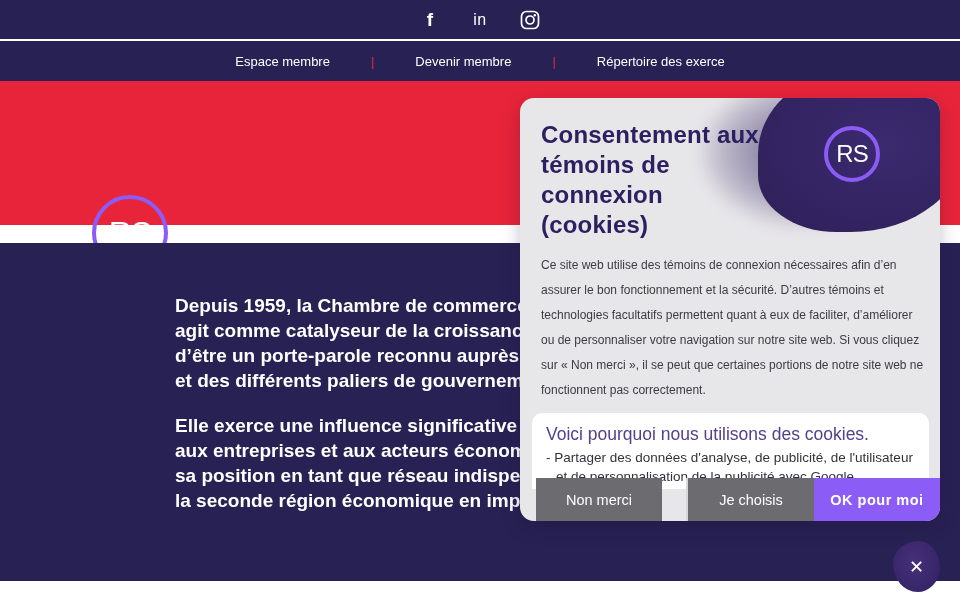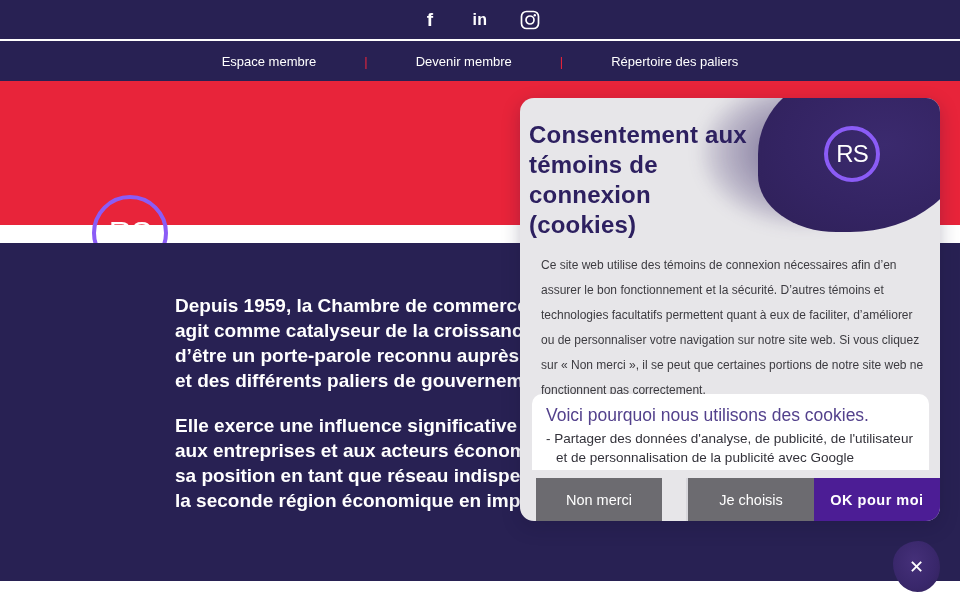--- a/index.html
+++ b/index.html
@@ -9,26 +9,26 @@
     font-family:"Liberation Sans", sans-serif; background:#ffffff;
   }
   
   .topbar {
     position:absolute; top:0; left:0; width:960px; height:40px;
     background:#282153; border-bottom:1px solid #ffffff;
     display:flex; align-items:center; justify-content:center; gap:28px;
   }
   .social { color:#ffffff; width:22px; height:22px; display:flex; align-items:center; justify-content:center; cursor:pointer; }
   .social.fb { font-weight:700; font-size:19px; }
-  .social.li { font-weight:700; font-size:16px; letter-spacing:0.5px; }
+  .social.li { font-weight:400; font-size:16px; letter-spacing:0.5px; }
   
   .navbar {
     position:absolute; top:41px; left:0; width:960px; height:42px;
     background:#282153; border-bottom:2px solid #E8243A;
-    display:flex; align-items:center; justify-content:center; gap:8px;
+    display:flex; align-items:center; justify-content:center; gap:1px;
   }
   .navlink { color:#ffffff; font-size:13px; padding:0 10px; cursor:pointer; white-space:nowrap; }
   .navsep { color:#E8243A; font-size:13px; padding:0 30px; }
   
   .hero {
     position:absolute; top:83px; left:0; width:960px; height:142px;
     background:#E8243A;
   }
   .rs-ring {
     position:absolute; border:4px solid #8b5cf6; border-radius:50%;
@@ -59,44 +59,44 @@
     filter:blur(0.3px);
   }
   .blob-halo {
     position:absolute; right:40px; top:-20px; width:200px; height:150px;
     background:radial-gradient(ellipse at 55% 50%, rgba(52,36,99,0.75) 0%, rgba(52,36,99,0.25) 55%, rgba(52,36,99,0) 75%);
     border-radius:50%;
     filter:blur(7px);
   }
   .dialog .rs-ring { right:60px; top:28px; width:56px; height:56px; border-width:4px; font-size:24px; }
   .dlg-title {
-    position:absolute; left:9px; top:22px; width:225px;
+    position:absolute; left:21px; top:22px; width:225px;
     color:#2D2060; font-weight:700; font-size:24px; line-height:30px;
     letter-spacing:0.2px;
   }
   .dlg-body {
     position:absolute; left:21px; top:155px; width:388px;
     color:#3C3B40; font-size:12px; line-height:25px;
   }
   .dlg-card {
-    position:absolute; left:12px; top:296px; width:397px; height:76px;
+    position:absolute; left:12px; top:315px; width:397px; height:76px;
     background:#ffffff; border-radius:10px 10px 0 0; overflow:hidden;
     padding:9px 14px 0 14px;
   }
   .dlg-card-title { color:#53418C; font-size:17.5px; line-height:24px; margin-bottom:2px; }
   .dlg-card-item  { color:#33323A; font-size:13.5px; line-height:19px; padding-left:10px; text-indent:-10px; }
   .dlg-buttons { position:absolute; left:0; bottom:0; width:420px; height:43px; display:flex;padding-left:16px; }
   .dlg-btn {
     flex:1; border:none; color:#ffffff; font-size:14.5px; cursor:pointer;
     font-family:"Liberation Sans", sans-serif;
     display:flex; align-items:center; justify-content:center;
   }
   .btn-gray { background:#6C6B70; }
   .btn-gray + .btn-gray { border-left:2px solid #D8D7DC;margin-left:24px; }
-  .btn-red  { background:#4c1d95; font-weight:700; letter-spacing:0.5px; }
+  .btn-red  { background:#8b5cf6; font-weight:700; letter-spacing:0.5px; }
   
   .close-blob {
     position:absolute; left:893px; top:541px; width:47px; height:51px;
     background:radial-gradient(ellipse at 45% 40%, #453079 0%, #39276B 60%, #312159 100%);
     border-radius:54% 46% 48% 52% / 44% 52% 48% 56%;
     display:flex; align-items:center; justify-content:center;
     color:#ffffff; font-size:18px; cursor:pointer;
   }
 </style>
 </head>
@@ -114,21 +114,21 @@
         <circle cx="14.8" cy="5.2" r="1.2" fill="#ffffff"></circle>
       </svg>
     </div>
   </div>
 
   <div class="navbar">
     <span class="navlink">Espace membre</span>
     <span class="navsep">|</span>
     <span class="navlink">Devenir membre</span>
     <span class="navsep">|</span>
-    <span class="navlink">Répertoire des paliers</span>
+    <span class="navlink">Répertoire des exerce</span>
   </div>
 
   <div class="hero">
     <div class="rs-ring">RS</div>
   </div>
 
   <div class="content">
     <div class="para p1">
       <div class="tline">Depuis 1959, la Chambre de commerce et d’i</div>
       <div class="tline">agit comme catalyseur de la croissance écon</div>

